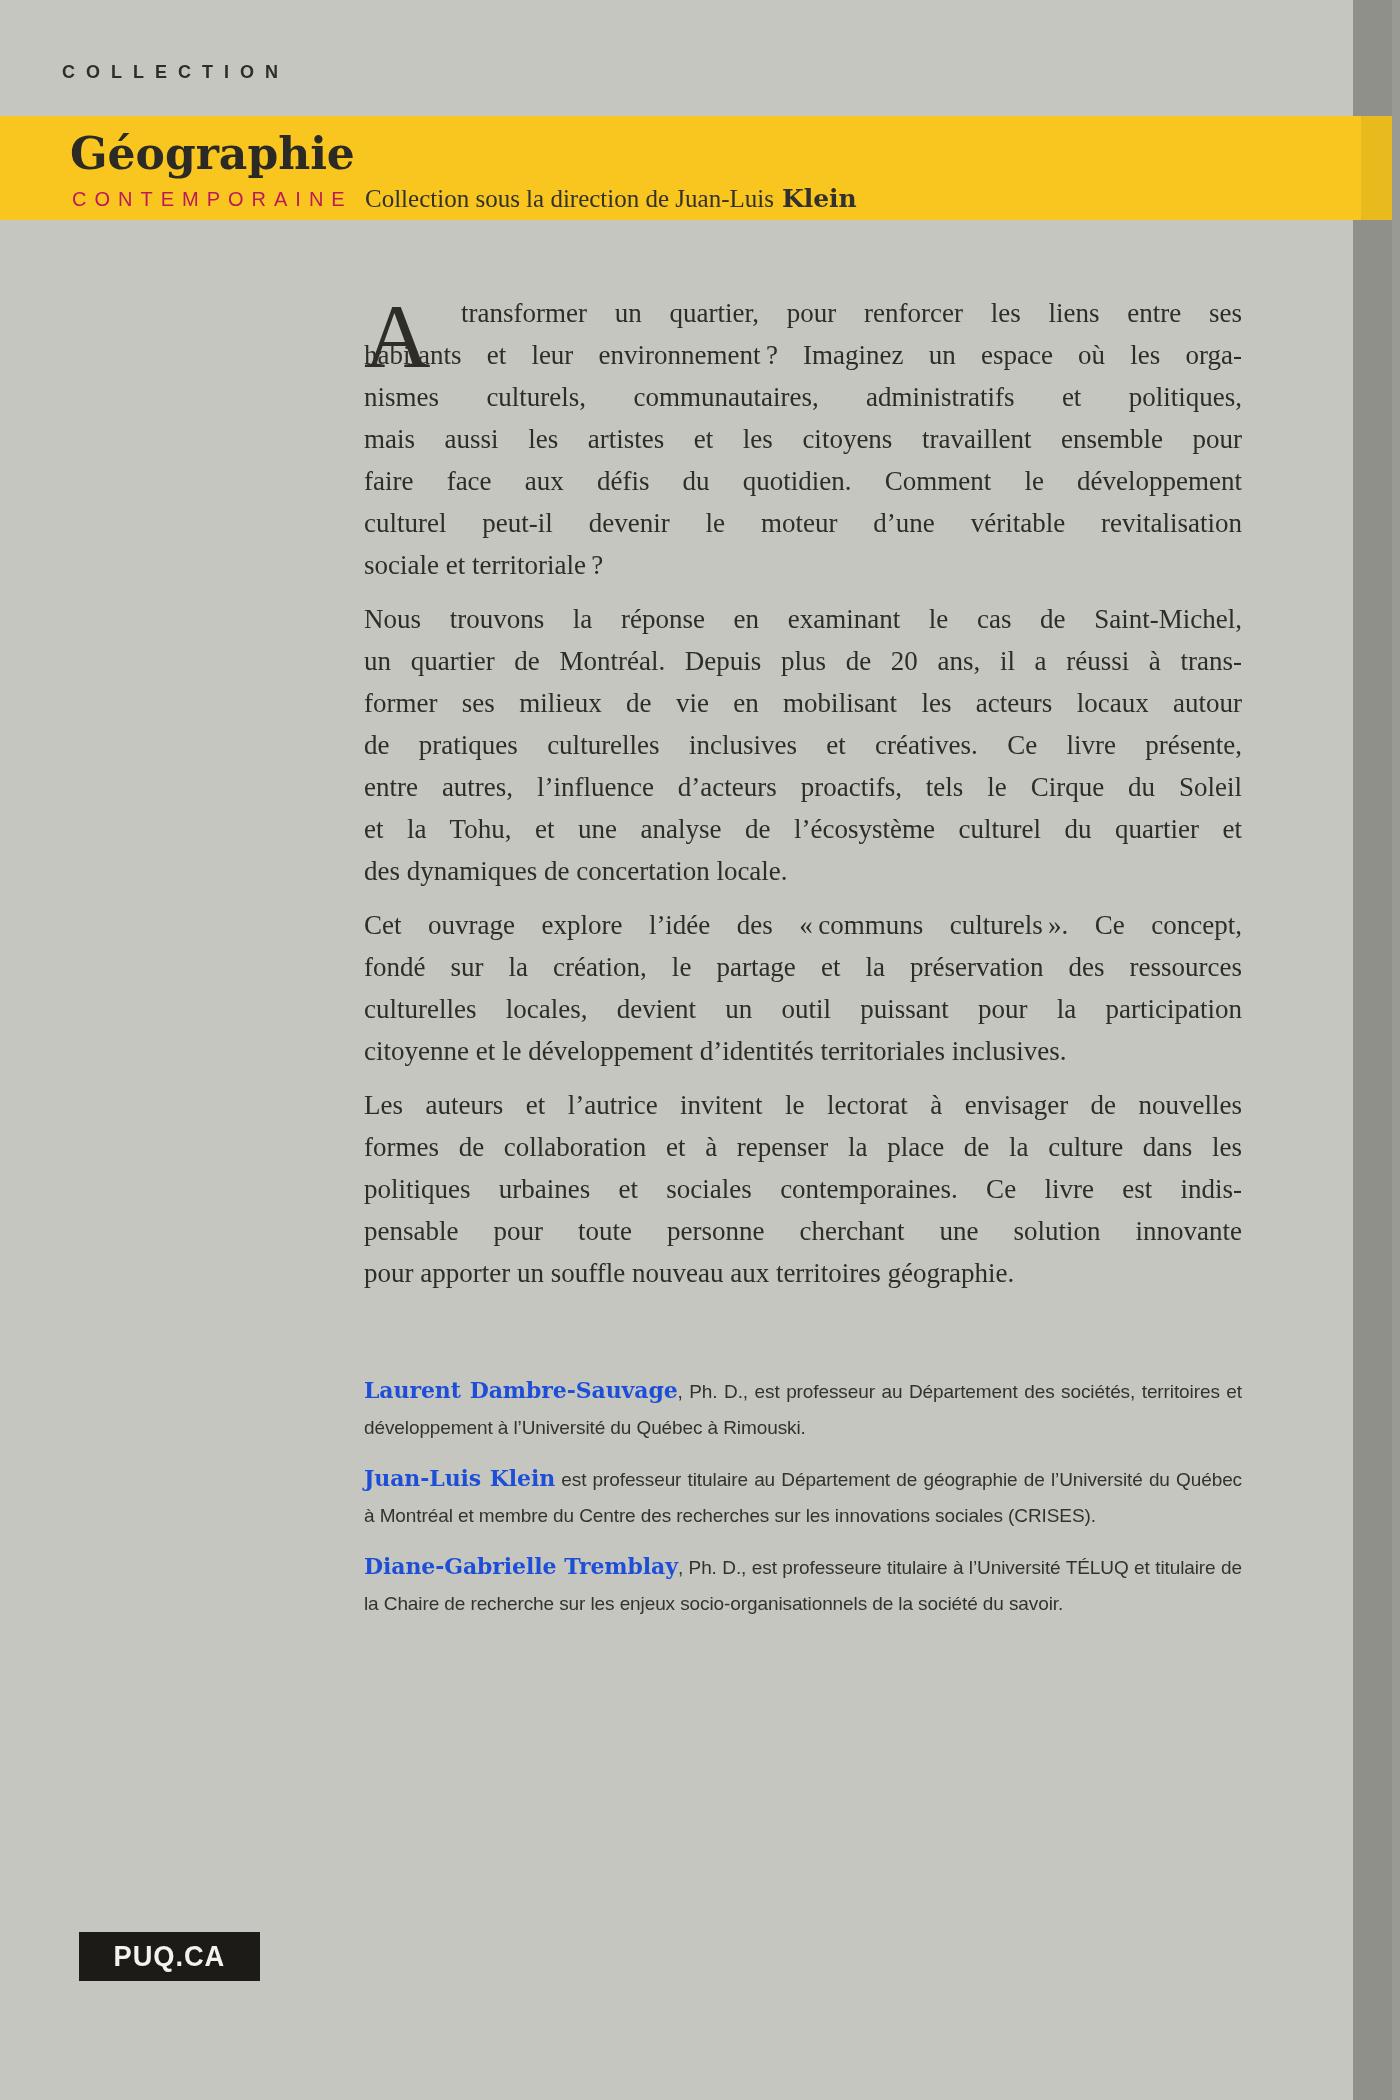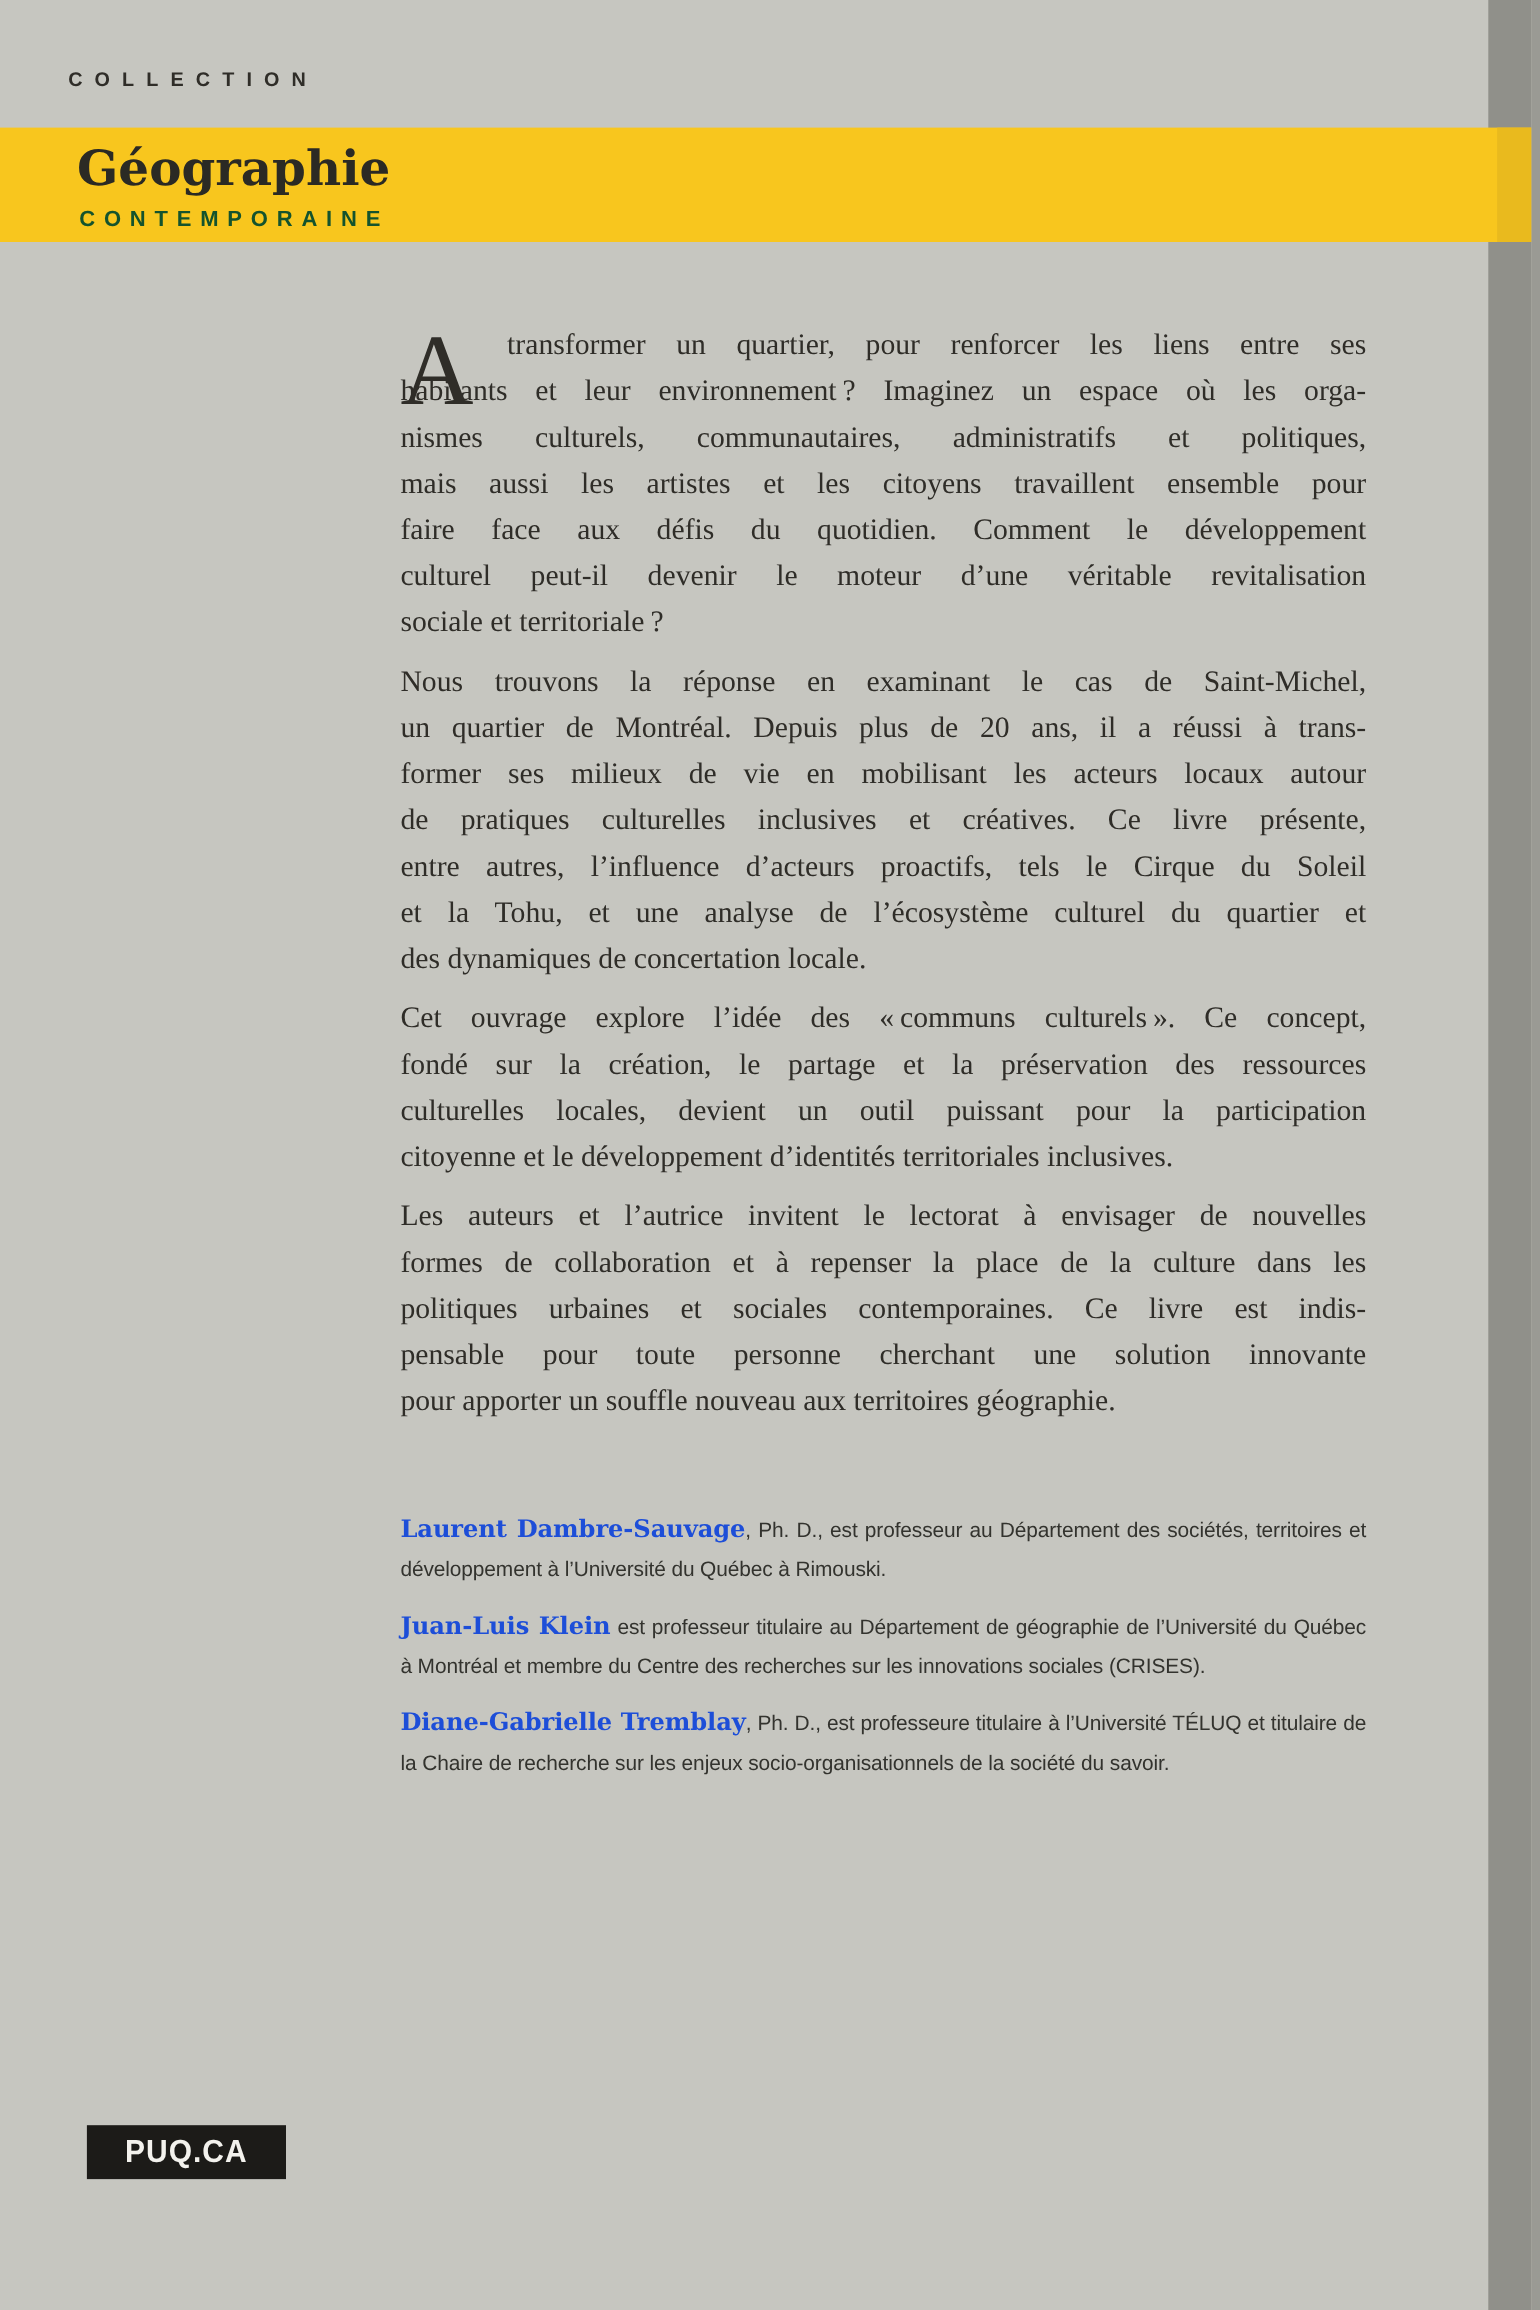--- a/index.html
+++ b/index.html
@@ -33,22 +33,22 @@
   }
   .series-title{
     position:absolute;left:70px;top:16px;
     font-family:"DejaVu Serif",serif;
     font-weight:bold;font-size:44px;line-height:1;
     color:#2b2a24;
   }
   .series-subtitle{
     position:absolute;left:72px;top:72px;
     font-family:"Liberation Sans",sans-serif;
-    font-weight:bold;font-size:20px;letter-spacing:8px;
-    color:#14532d;
+    font-weight:normal;font-size:20px;letter-spacing:8px;
+    color:#be185d;
   }
   .series-direction{
     position:absolute;left:365px;top:68px;
     font-family:"Liberation Serif",serif;
     font-size:25px;color:#33312c;
   }
   .series-direction b{
     font-family:"DejaVu Serif",serif;
     font-weight:bold;margin-left:0.32em;
   }
@@ -106,20 +106,23 @@
 <div class="page">
 
   <div class="side-strip"></div>
 
   <div class="collection-label">COLLECTION</div>
 
   <div class="band">
     <div class="band-shade"></div>
     <div class="series-title">Géographie</div>
     <div class="series-subtitle">CONTEMPORAINE</div>
+    <div class="series-direction">
+      <span>Collection sous la direction de Juan-Luis</span><b>Klein</b>
+    </div>
   </div>
 
   <div class="body-block" id="body-blocks">
       <div class="para">
         <span class="dropcap">A</span>
         <div class="bl ind">transformer un quartier, pour renforcer les liens entre ses</div>
         <div class="bl">habitants et leur environnement ? Imaginez un espace où les orga-</div>
         <div class="bl">nismes culturels, communautaires, administratifs et politiques,</div>
         <div class="bl">mais aussi les artistes et les citoyens travaillent ensemble pour</div>
         <div class="bl">faire face aux défis du quotidien. Comment le développement</div>

